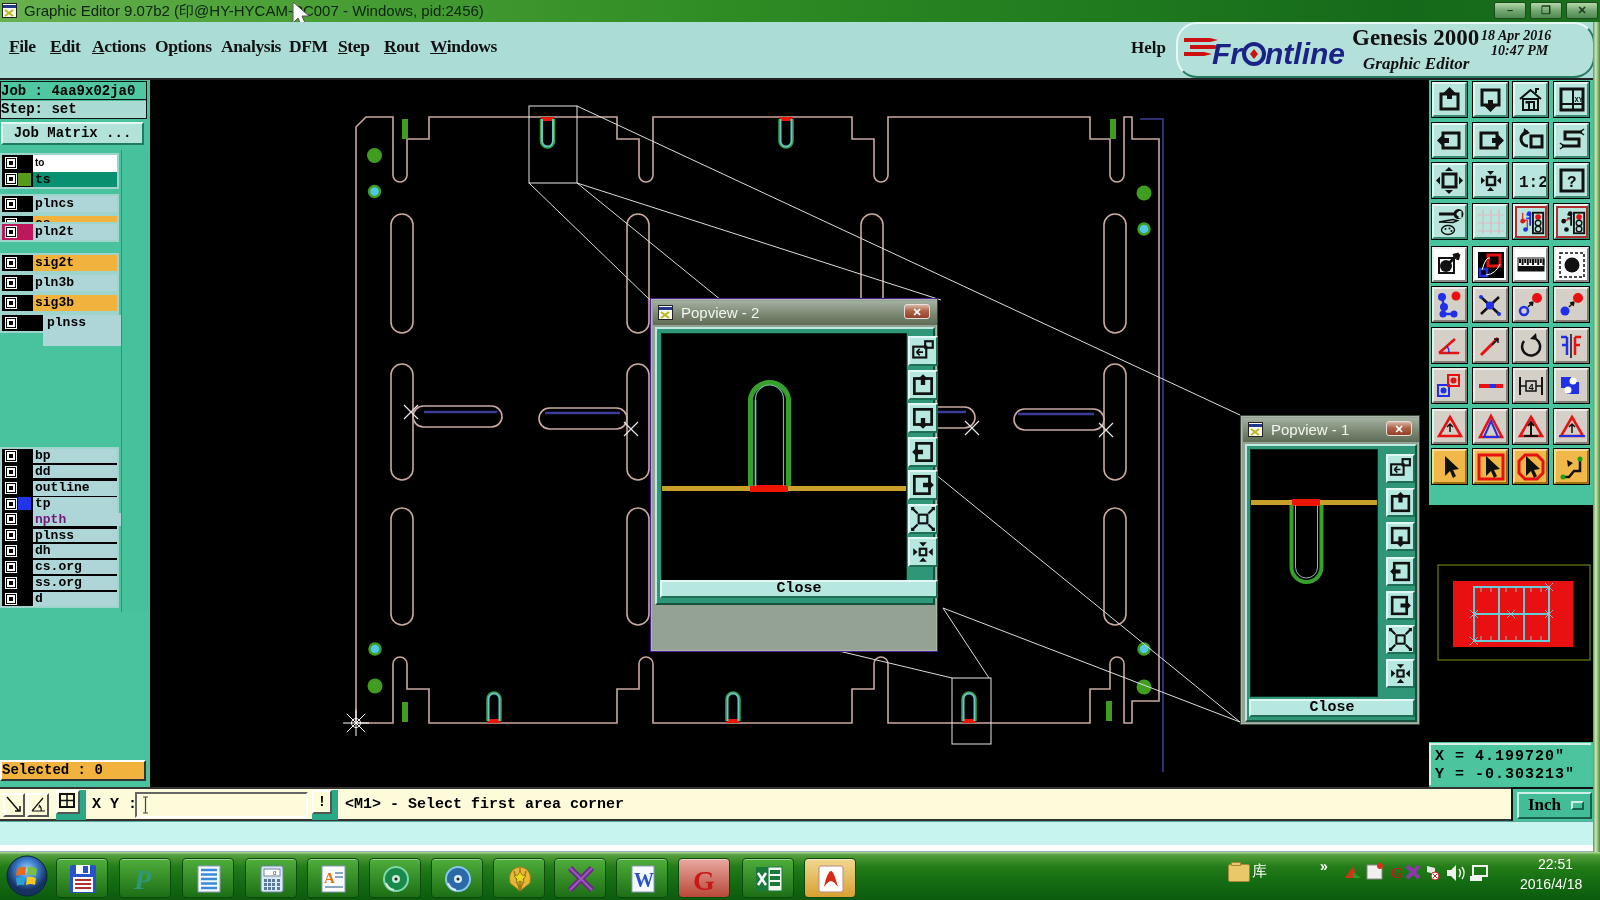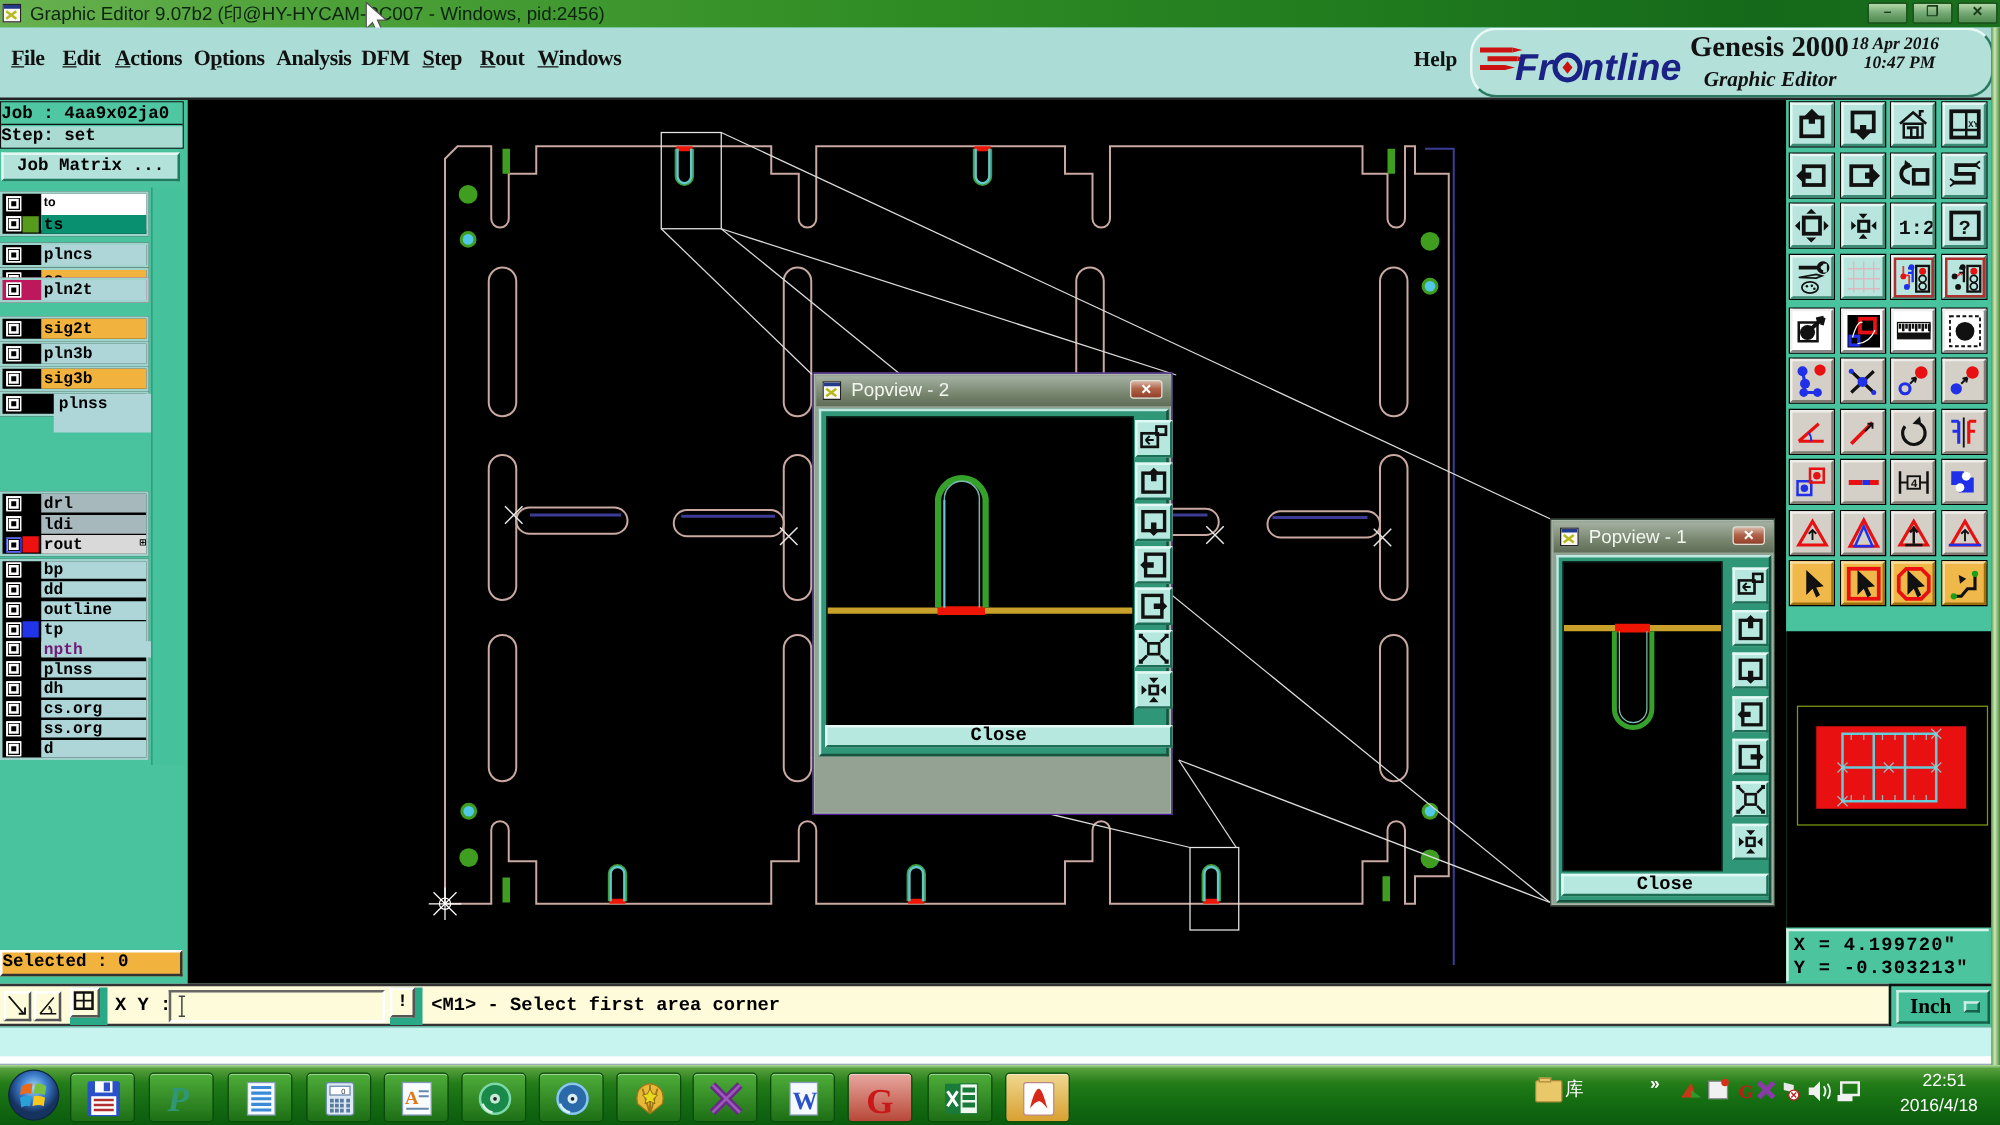--- a/index.html
+++ b/index.html
@@ -173,35 +173,20 @@
           <div class="abs" style="left:3px;top:3px;width:4px;height:4px;background:#000;"></div>
         </div>
         <div class="abs" style="left:31px;top:0.0px;width:84px;height:16px;background:#f2b33e;font-family:'Liberation Mono',monospace;font-weight:bold;font-size:13px;line-height:16px;color:#000;padding-left:2px;">sig3b</div>
       </div>
       <div class="abs" style="left:0px;top:232.8px;width:119px;height:20.0px;background:#000;border:2px solid #9fd4cc;">
         <div class="abs" style="left:3px;top:2.0px;width:12px;height:12px;background:#fff;border:1px solid #fff;box-shadow:0 0 0 1px #000 inset;">
           <div class="abs" style="left:3px;top:3px;width:4px;height:4px;background:#000;"></div>
         </div>
         <div class="abs" style="left:31px;top:0.0px;width:84px;height:31px;background:#aed6d8;font-family:'Liberation Mono',monospace;font-weight:bold;font-size:13px;line-height:16px;color:#000;padding-left:4px;margin-left:10px;">plnss</div>
       </div>
-      <div class="abs" style="left:0px;top:313px;width:119px;height:52.0px;background:#000;border:2px solid #9fd4cc;">
-        <div class="abs" style="left:3px;top:1.5px;width:12px;height:12px;background:#fff;border:1px solid #fff;box-shadow:0 0 0 1px #000 inset;">
-          <div class="abs" style="left:3px;top:3px;width:4px;height:4px;background:#000;"></div>
-        </div>
-        <div class="abs" style="left:31px;top:0.0px;width:84px;height:15px;background:#a7b8bd;font-family:'Liberation Mono',monospace;font-weight:bold;font-size:13px;line-height:15px;color:#000;padding-left:2px;">drl</div>
-        <div class="abs" style="left:3px;top:18.0px;width:12px;height:12px;background:#fff;border:1px solid #fff;box-shadow:0 0 0 1px #000 inset;">
-          <div class="abs" style="left:3px;top:3px;width:4px;height:4px;background:#000;"></div>
-        </div>
-        <div class="abs" style="left:31px;top:16.5px;width:84px;height:15px;background:#a7b8bd;font-family:'Liberation Mono',monospace;font-weight:bold;font-size:13px;line-height:15px;color:#000;padding-left:2px;">ldi</div>
-        <div class="abs" style="left:3px;top:34.5px;width:12px;height:12px;background:#fff;border:1px solid #2135e8;box-shadow:0 0 0 1px #000 inset;">
-          <div class="abs" style="left:3px;top:3px;width:4px;height:4px;background:#000;"></div>
-        </div>
-        <div class="abs" style="left:16px;top:34.0px;width:13px;height:13px;background:#ef1010;"></div>
-        <div class="abs" style="left:31px;top:33.0px;width:84px;height:15px;background:#d9d9d9;font-family:'Liberation Mono',monospace;font-weight:bold;font-size:13px;line-height:15px;color:#000;padding-left:2px;">rout&nbsp;<span style="float:right;font-size:9px;">⊞</span></div>
-      </div>
       <div class="abs" style="left:0px;top:367px;width:119px;height:160.6px;background:#000;border:2px solid #9fd4cc;">
         <div class="abs" style="left:3px;top:0.8px;width:12px;height:12px;background:#fff;border:1px solid #fff;box-shadow:0 0 0 1px #000 inset;">
           <div class="abs" style="left:3px;top:3px;width:4px;height:4px;background:#000;"></div>
         </div>
         <div class="abs" style="left:31px;top:0.0px;width:84px;height:13.5px;background:#aed6d8;font-family:'Liberation Mono',monospace;font-weight:bold;font-size:13px;line-height:13.5px;color:#000;padding-left:2px;">bp</div>
         <div class="abs" style="left:3px;top:16.6px;width:12px;height:12px;background:#fff;border:1px solid #fff;box-shadow:0 0 0 1px #000 inset;">
           <div class="abs" style="left:3px;top:3px;width:4px;height:4px;background:#000;"></div>
         </div>
         <div class="abs" style="left:31px;top:15.9px;width:84px;height:13.5px;background:#aed6d8;font-family:'Liberation Mono',monospace;font-weight:bold;font-size:13px;line-height:13.5px;color:#000;padding-left:2px;">dd</div>
         <div class="abs" style="left:3px;top:32.5px;width:12px;height:12px;background:#fff;border:1px solid #fff;box-shadow:0 0 0 1px #000 inset;">

